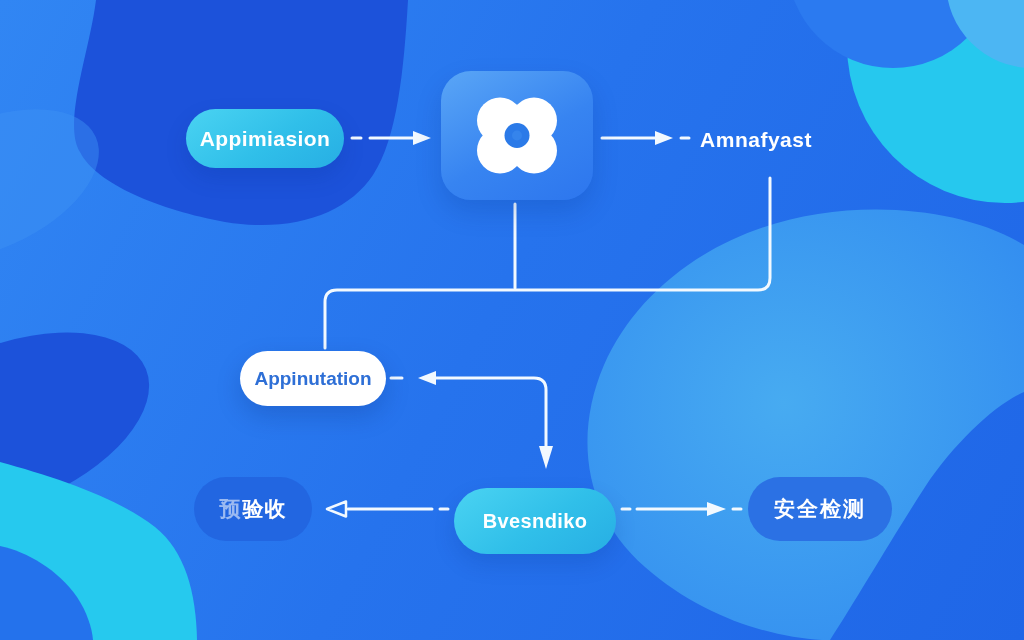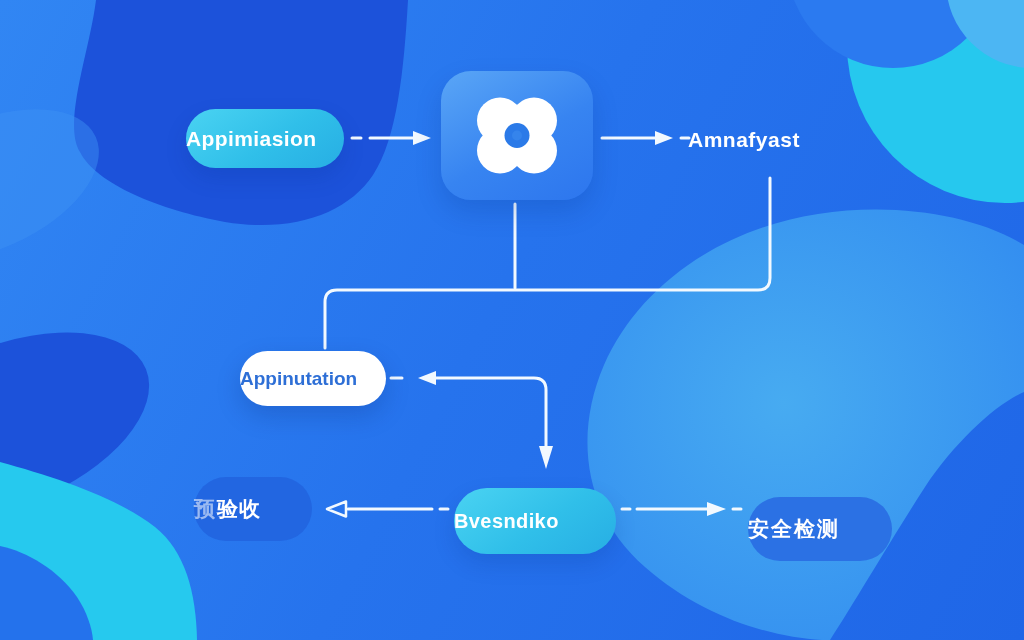--- a/index.html
+++ b/index.html
@@ -2,21 +2,21 @@
 <html><head>
 <meta charset="utf-8">
 <style>
   html,body{margin:0;padding:0;}
   body{font-family:"Liberation Sans", sans-serif;}
   #stage{
     position:relative;width:1024px;height:640px;overflow:hidden;
     background:linear-gradient(118deg,#3186f3 0%,#2673ed 48%,#1f66e7 100%);
   }
   #stage svg{position:absolute;left:0;top:0;}
-  .node{position:absolute;display:flex;align-items:center;justify-content:flex-start;}
+  .node{position:absolute;display:flex;align-items:center;justify-content:center;}
   .pill-cyan{
     background:linear-gradient(145deg,#4ad3f2 0%,#30bfe9 55%,#27aee4 100%);
     border-radius:33px;color:#ffffff;font-weight:700;
     box-shadow:0 10px 22px rgba(8,44,130,.16);
   }
   .pill-white{
     background:#ffffff;border-radius:28px;color:#2e6fd6;font-weight:700;
     box-shadow:0 10px 24px rgba(8,40,120,.22);
   }
   .pill-blue{
@@ -27,21 +27,21 @@
     left:441px;top:71px;width:152px;height:129px;border-radius:30px;
     background:linear-gradient(150deg,#5aa6f6 0%,#3784f1 55%,#2d76ee 100%);
     box-shadow:0 12px 26px rgba(8,44,130,.18);
   }
   .txt-label{color:#ffffff;font-weight:700;font-size:21px;letter-spacing:.5px;text-align:center;}
   #n-start{left:186px;top:109px;width:158px;height:59px;font-size:21px;letter-spacing:.4px;}
   #n-analysis{left:688px;top:126px;width:136px;height:28px;}
   #n-review{left:240px;top:351px;width:146px;height:55px;font-size:19px;}
   #n-accept{left:194px;top:477px;width:118px;height:64px;font-size:21px;letter-spacing:1px;}
   #n-process{left:454px;top:488px;width:162px;height:66px;font-size:20px;letter-spacing:.4px;}
-  #n-security{left:748px;top:497px;width:144px;height:64px;font-size:21px;letter-spacing:2px;}
+  #n-security{left:748px;top:477px;width:144px;height:64px;font-size:21px;letter-spacing:2px;}
   .faded{opacity:.55;margin-right:1px;}
 </style>
 </head>
 <body>
 
 <div id="stage">
 
   <svg width="1024" height="640" viewBox="0 0 1024 640" aria-hidden="true">
     <defs>
       <radialGradient id="gblob" cx="45%" cy="45%" r="65%">

